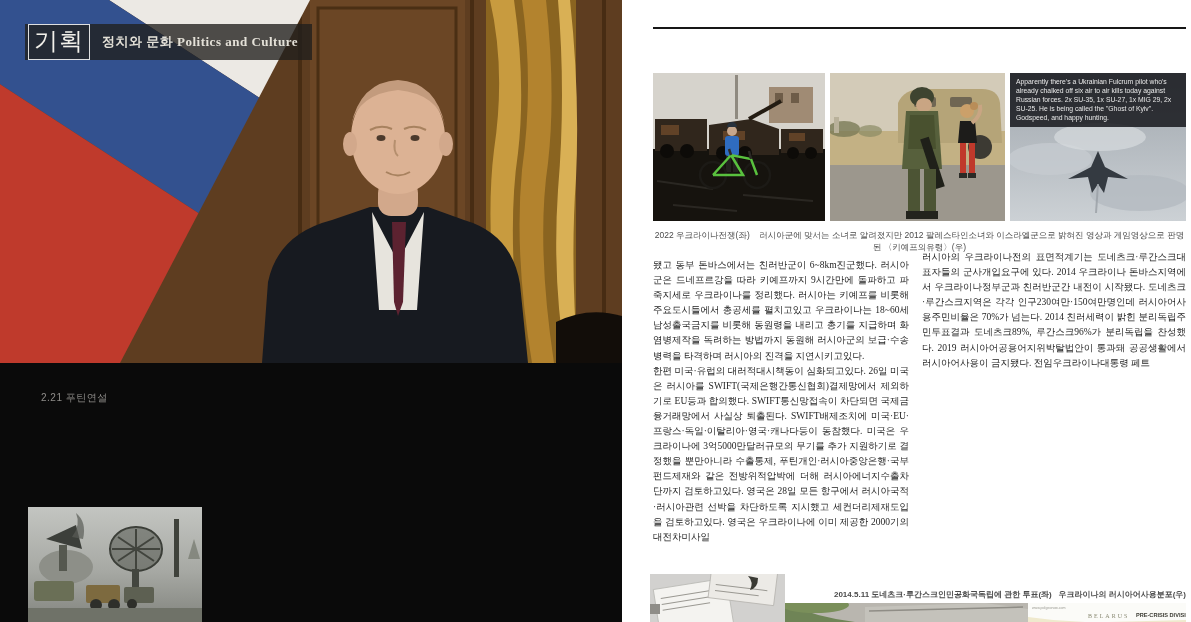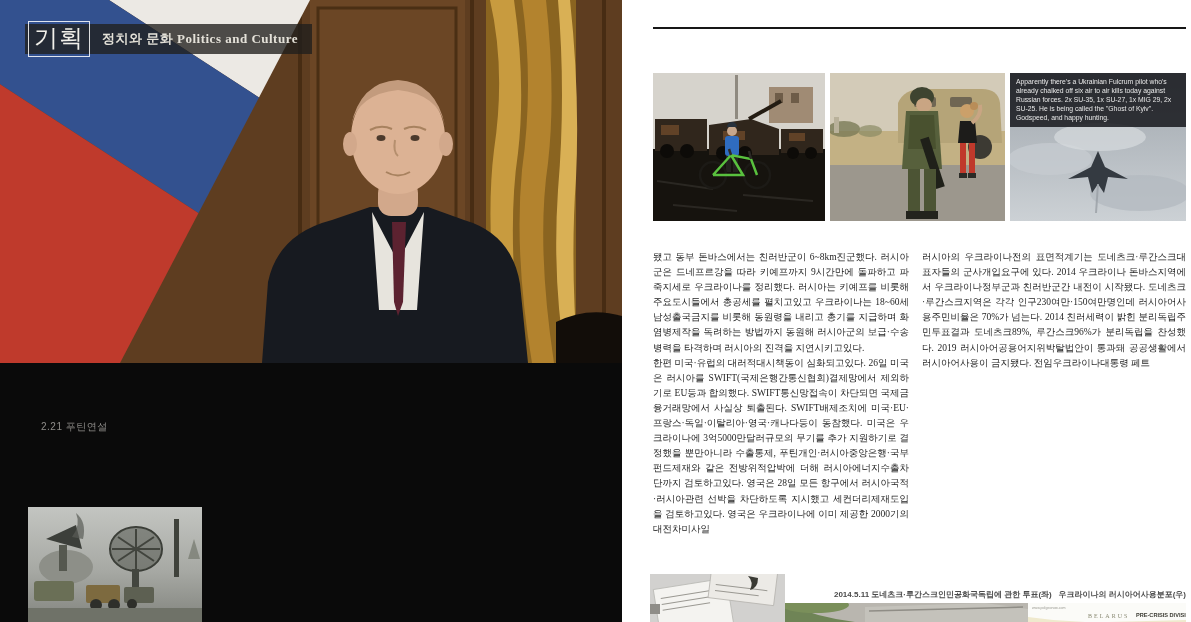--- a/index.html
+++ b/index.html
@@ -1,26 +1,26 @@
 <!DOCTYPE html>
 <html><head>
 <meta charset="utf-8">
 <style>
   html,body{margin:0;padding:0;background:#ffffff;}
   #stage{position:relative;width:1191px;height:622px;background:#ffffff;overflow:hidden;
          font-family:"Liberation Sans",sans-serif;}
   
   .left-page{position:absolute;left:0;top:0;width:622px;height:622px;background:#0a0a0a;overflow:hidden;}
   .putin-photo{position:absolute;left:0;top:0;width:622px;height:363px;display:block;}
-  .header-band{position:absolute;left:25px;top:24px;height:30px;display:flex;align-items:center;
+  .header-band{position:absolute;left:25px;top:24px;height:36px;display:flex;align-items:center;
                background:rgba(32,31,28,0.78);padding:0 14px 0 3px;}
   .tag-box{border:1px solid rgba(255,255,255,0.85);color:#f2f0ea;font-family:"Liberation Serif",serif;
            font-size:24px;line-height:1;padding:4px 5px 6px 5px;letter-spacing:1px;}
   .tag-sub{color:#e4e1d8;font-family:"Liberation Serif",serif;font-size:13px;margin-left:12px;letter-spacing:0.5px;font-weight:bold;}
-  .kicker{position:absolute;left:41px;top:420px;font-size:10px;color:#8f8d8a;letter-spacing:0.5px;}
+  .kicker{position:absolute;left:41px;top:391px;font-size:10px;color:#8f8d8a;letter-spacing:0.5px;}
   .headline{position:absolute;left:36px;top:430px;width:580px;font-size:36px;font-weight:800;color:#ffffff;
             letter-spacing:-1px;line-height:1.1;}
   .radar-photo{position:absolute;left:28px;top:507px;width:174px;height:115px;display:block;}
   .left-article{position:absolute;left:240px;top:526px;width:368px;height:96px;overflow:hidden;}
   .left-article h3{margin:0 0 6px 0;font-size:10.5px;font-weight:bold;color:#f4f2ee;}
   .left-article p{margin:0;font-size:9.5px;line-height:15.7px;color:#d3d1cc;text-align:justify;
                   font-family:"Liberation Serif",serif;}
   
   .right-page{position:absolute;left:650px;top:0;width:541px;height:622px;background:#ffffff;overflow:hidden;}
   .top-rule{position:absolute;left:3px;top:27px;width:533px;height:2px;background:#161616;}
@@ -30,21 +30,21 @@
   .photo-2{left:180px;width:175px;}
   .photo-3{left:360px;width:176px;}
   .jet-overlay{position:absolute;left:0;top:0;width:176px;box-sizing:border-box;background:rgba(22,24,28,0.85);
                color:#e9e9e9;font-size:6.8px;line-height:9px;padding:4px 6px 5px 6px;white-space:pre-wrap;}
   .caption{color:#4a4a4a;font-size:8.5px;white-space:pre-wrap;}
   .caption-top{position:absolute;left:3px;top:230px;width:533px;text-align:center;}
   .caption-bottom{position:absolute;left:180px;top:589px;width:356px;text-align:right;font-size:8px;font-weight:bold;}
   .col{position:absolute;top:250px;height:316px;overflow:hidden;}
   .col p{margin:0;font-size:9.5px;line-height:15.1px;color:#1e1e1e;text-align:justify;
          font-family:"Liberation Serif",serif;}
-  .col-1{left:3px;width:256px;}
+  .col-1{left:3px;width:256px;margin-top:8px;}
   .col-2{left:272px;width:264px;}
   .docs-photo{position:absolute;left:0;top:574px;width:135px;height:48px;display:block;}
   .street-photo{position:absolute;left:135px;top:603px;width:243px;height:19px;display:block;}
   .map-photo{position:absolute;left:378px;top:603px;width:158px;height:19px;display:block;}
 </style>
 </head>
 <body>
 
 <div id="stage">
 
@@ -240,20 +240,21 @@
         <ellipse cx="40" cy="86" rx="42" ry="16" fill="#c6cbd0" opacity="0.8"></ellipse>
         <ellipse cx="130" cy="120" rx="50" ry="18" fill="#b4bac0" opacity="0.8"></ellipse>
         <ellipse cx="90" cy="64" rx="46" ry="14" fill="#d7dbde" opacity="0.7"></ellipse>
         <polygon points="88,78 95,94 118,106 98,104 94,120 88,111 82,120 78,104 58,106 81,94" fill="#343a41"></polygon>
         <line x1="88" y1="111" x2="86" y2="140" stroke="#9aa0a6" stroke-width="2" opacity="0.8"></line>
       </svg>
       <div class="jet-overlay">Apparently there's a Ukrainian Fulcrum pilot who's already chalked off six air to air kills today against Russian forces. 2x SU-35, 1x SU-27, 1x MIG 29, 2x SU-25. He is being called the "Ghost of Kyiv".
 Godspeed, and happy hunting.</div>
     </div>
 
+    <div class="caption caption-top">2022 우크라이나전쟁(좌)    러시아군에 맞서는 소녀로 알려졌지만 2012 팔레스타인소녀와 이스라엘군으로 밝혀진 영상과 게임영상으로 판명된 〈키예프의유령〉(우)</div>
 
     <div class="col col-1">
       <p>됐고 동부 돈바스에서는 친러반군이 6~8km진군했다. 러시아군은 드네프르강을 따라 키예프까지 9시간만에 돌파하고 파죽지세로 우크라이나를 정리했다. 러시아는 키예프를 비롯해 주요도시들에서 총공세를 펼치고있고 우크라이나는 18~60세남성출국금지를 비롯해 동원령을 내리고 총기를 지급하며 화염병제작을 독려하는 방법까지 동원해 러시아군의 보급·수송병력을 타격하며 러시아의 진격을 지연시키고있다.</p>
       <p>한편 미국·유럽의 대러적대시책동이 심화되고있다. 26일 미국은 러시아를 SWIFT(국제은행간통신협회)결제망에서 제외하기로 EU등과 합의했다. SWIFT통신망접속이 차단되면 국제금융거래망에서 사실상 퇴출된다. SWIFT배제조치에 미국·EU·프랑스·독일·이탈리아·영국·캐나다등이 동참했다. 미국은 우크라이나에 3억5000만달러규모의 무기를 추가 지원하기로 결정했을 뿐만아니라 수출통제, 푸틴개인·러시아중앙은행·국부펀드제재와 같은 전방위적압박에 더해 러시아에너지수출차단까지 검토하고있다. 영국은 28일 모든 항구에서 러시아국적·러시아관련 선박을 차단하도록 지시했고 세컨더리제재도입을 검토하고있다. 영국은 우크라이나에 이미 제공한 2000기의 대전차미사일</p>
     </div>
     <div class="col col-2">
       <p>러시아의 우크라이나전의 표면적계기는 도네츠크·루간스크대표자들의 군사개입요구에 있다. 2014 우크라이나 돈바스지역에서 우크라이나정부군과 친러반군간 내전이 시작됐다. 도네츠크·루간스크지역은 각각 인구230여만·150여만명인데 러시아어사용주민비율은 70%가 넘는다. 2014 친러세력이 밝힌 분리독립주민투표결과 도네츠크89%, 루간스크96%가 분리독립을 찬성했다. 2019 러시아어공용어지위박탈법안이 통과돼 공공생활에서 러시아어사용이 금지됐다. 전임우크라이나대통령 페트</p>
     </div>
 
     <svg class="docs-photo" viewBox="0 0 135 48" preserveAspectRatio="none">

